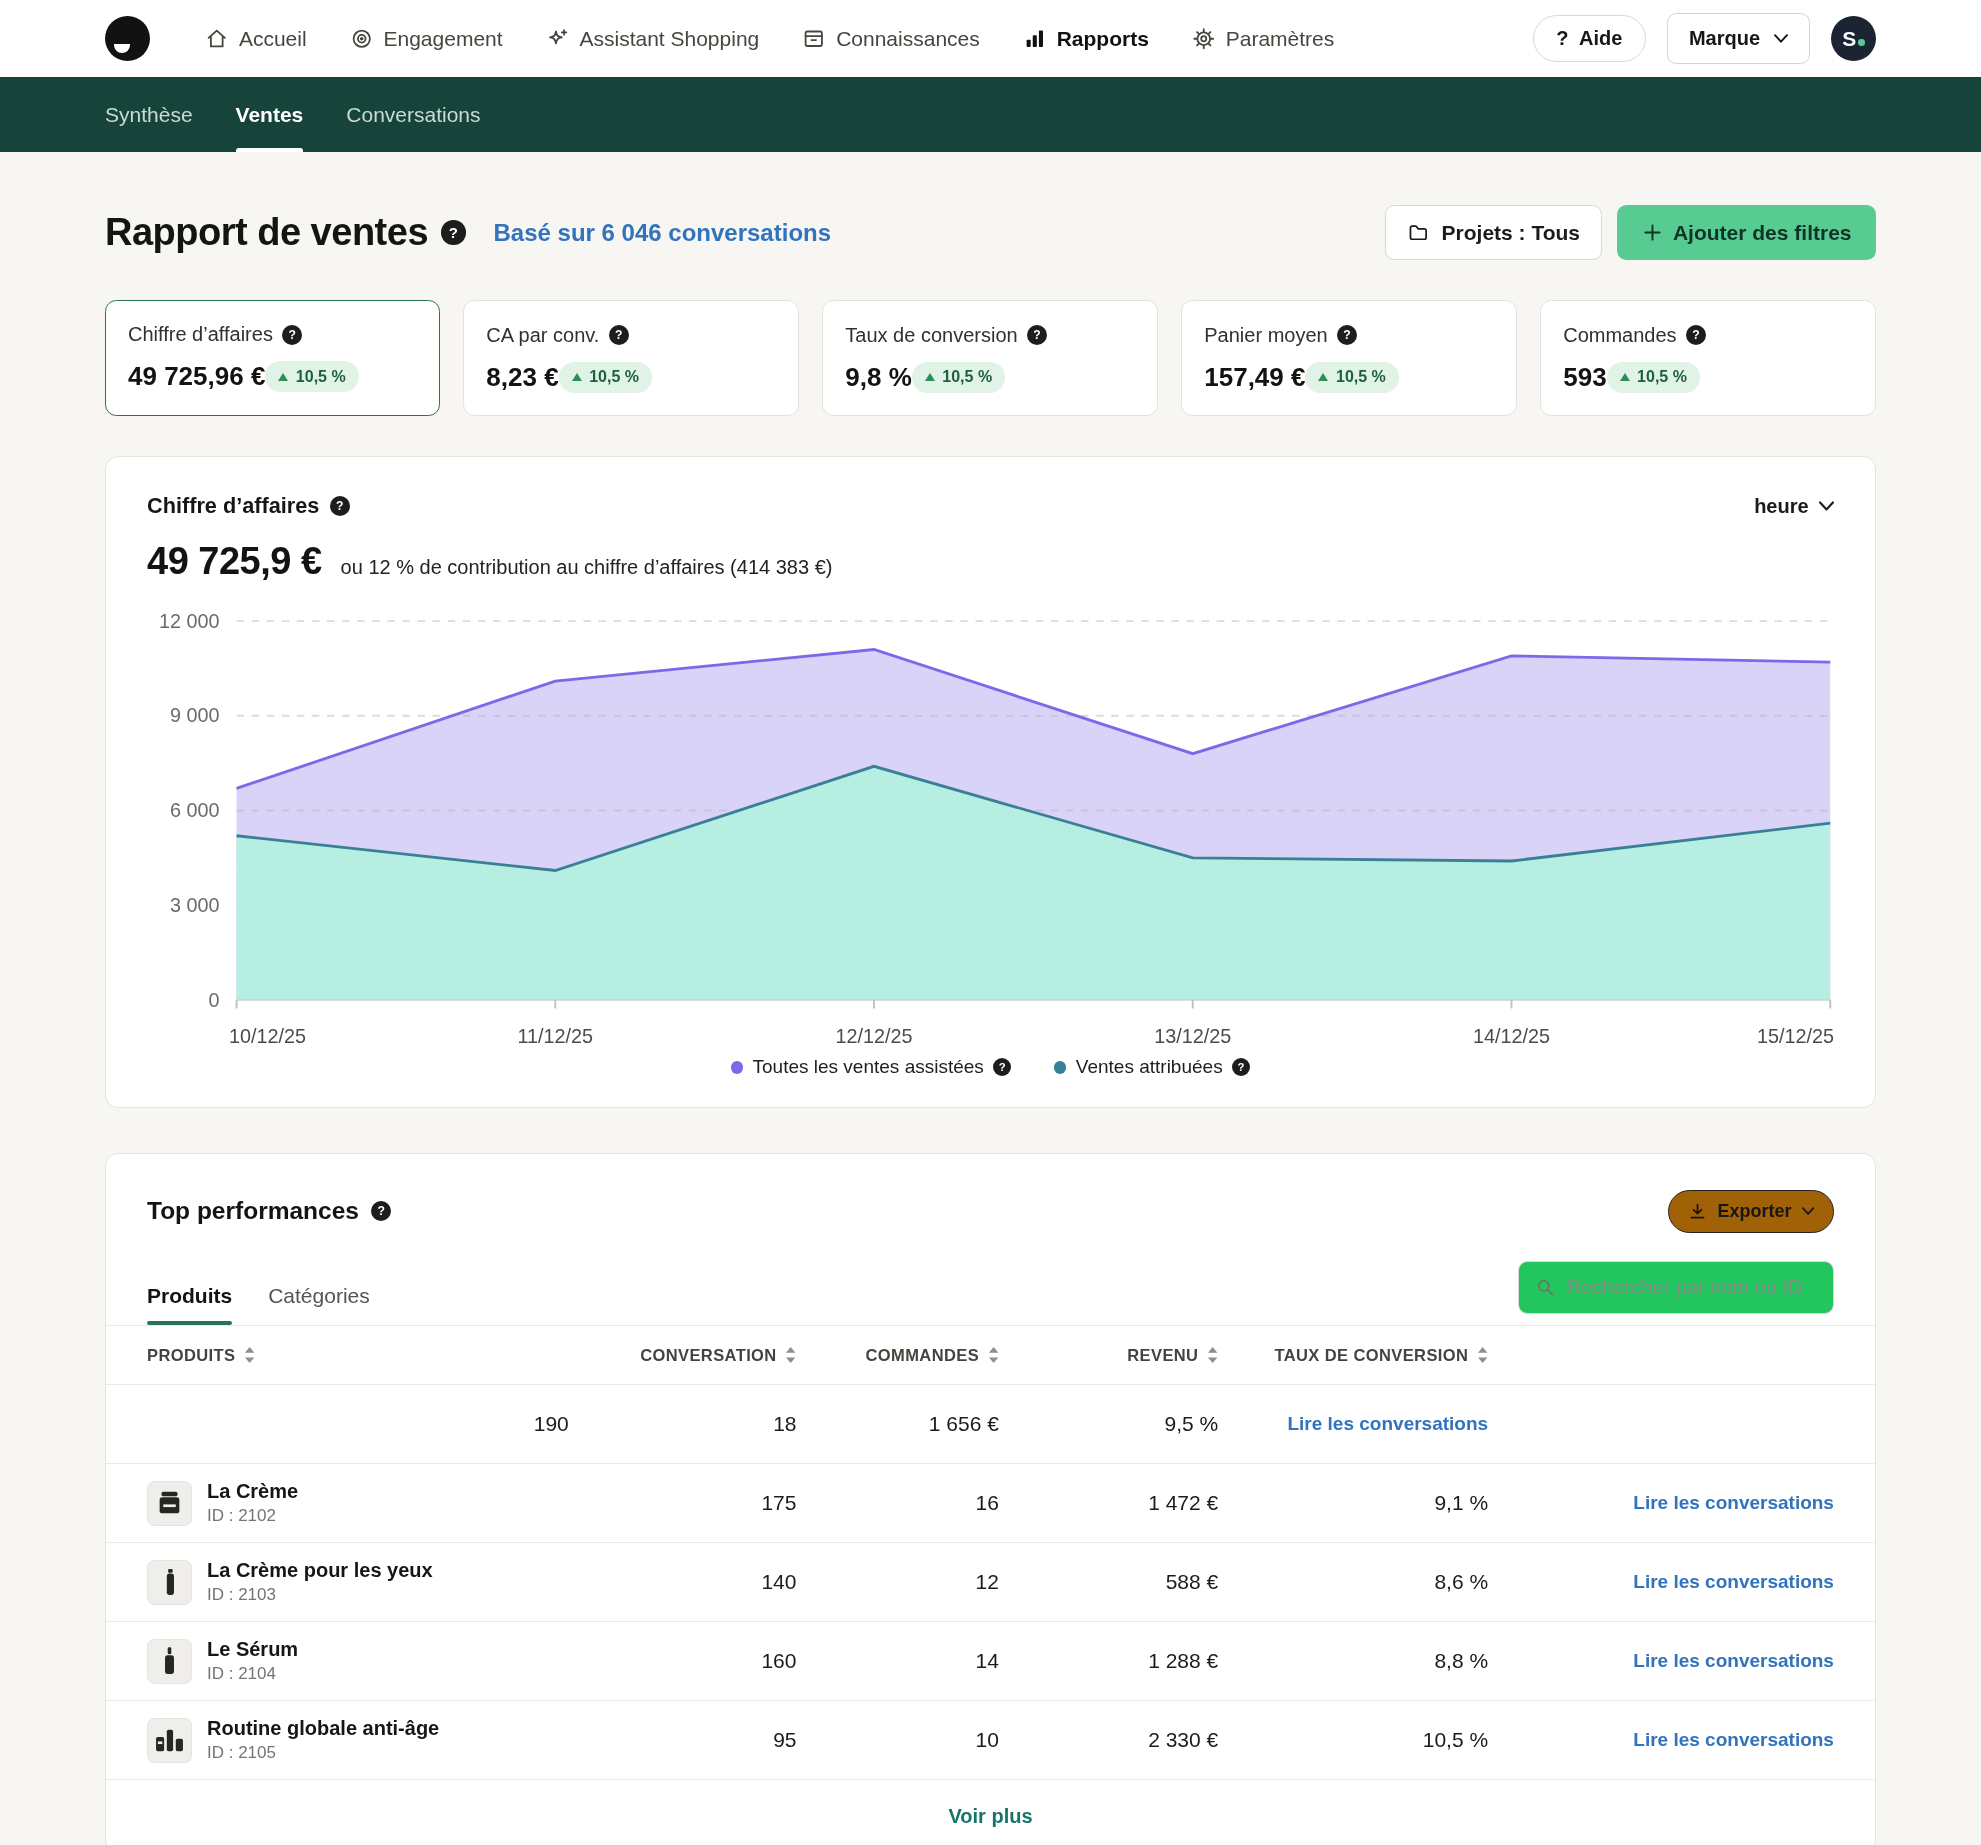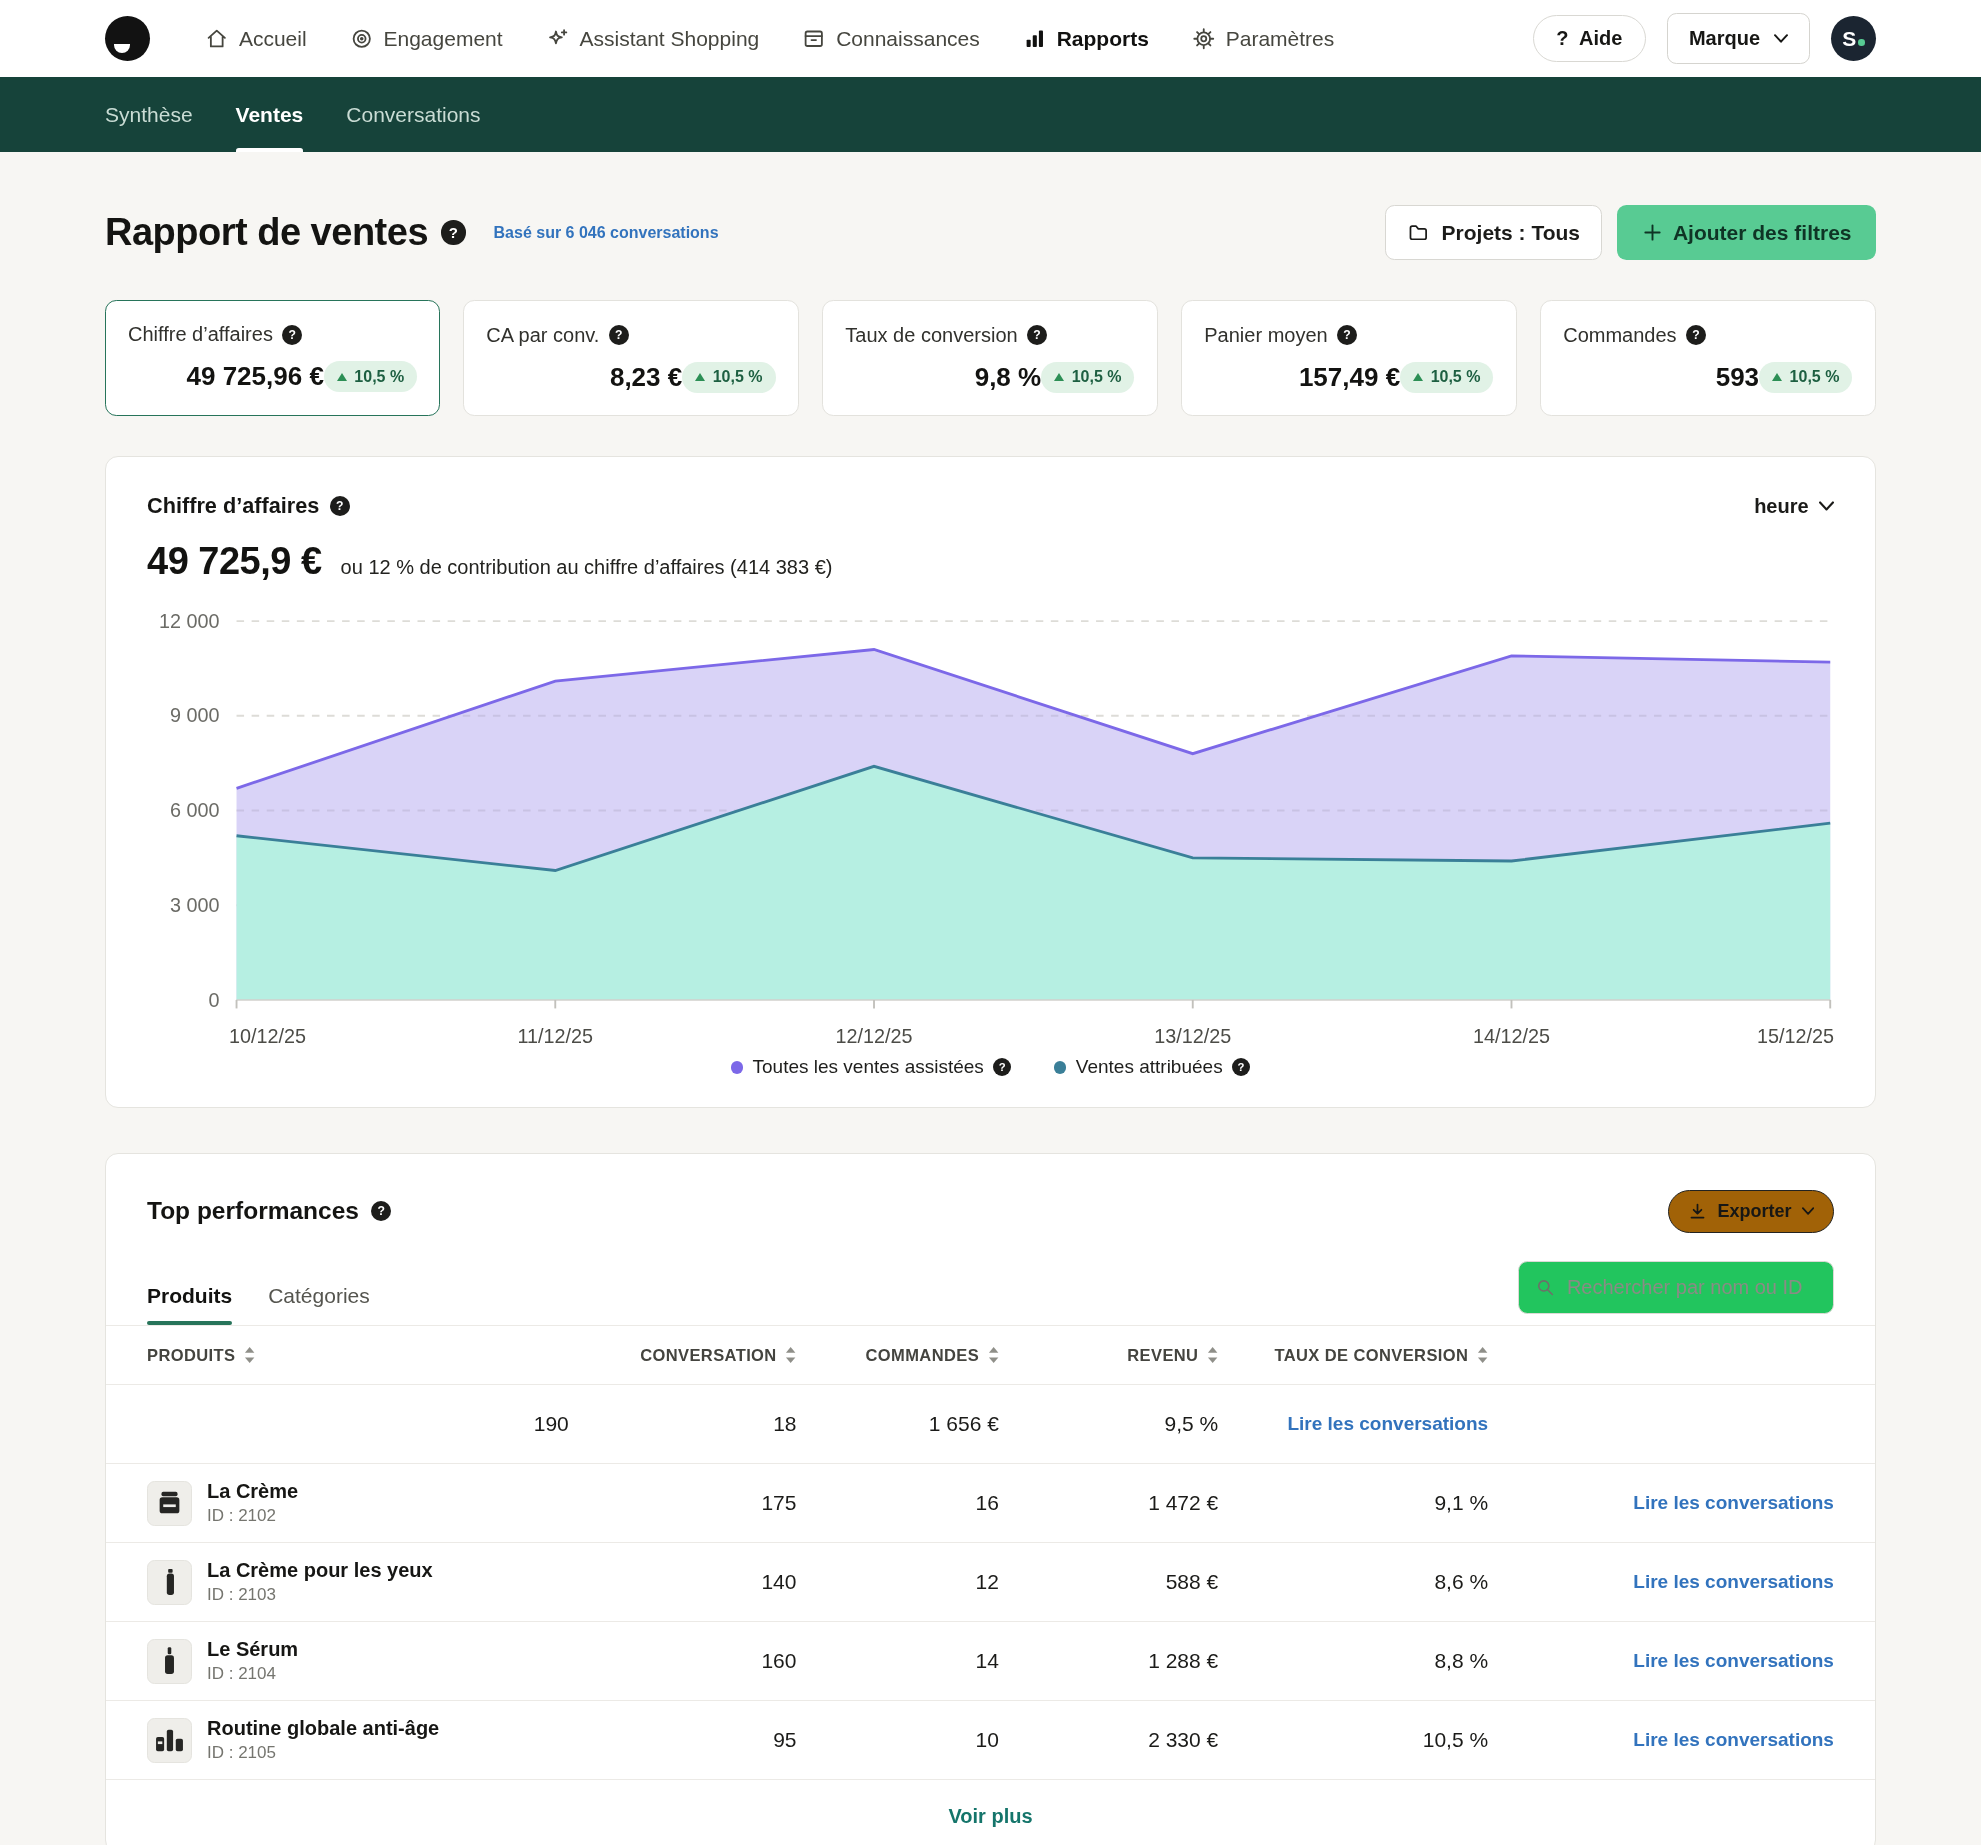--- a/index.html
+++ b/index.html
@@ -38,32 +38,32 @@
   
   .help { display:inline-flex; align-items:center; justify-content:center; border-radius:50%; background:#1d1d1b; color:#fff; flex:0 0 auto; cursor:pointer; }
   .help::before { content:"?"; font-weight:700; }
   .help-26 { width:24.5px; height:24.5px; } .help-26::before { font-size:15px; }
   .help-20 { width:20px; height:20px; } .help-20::before { font-size:12.2px; }
   .help-18 { width:18px; height:18px; } .help-18::before { font-size:11.3px; }
 
   
   .page-header { display:flex; align-items:center; margin-top:53px; gap:13px; }
   .page-title { font-size:38px; font-weight:700; letter-spacing:-0.5px; color:#141412; }
-  .based-link { margin-left:15px; font-size:16px; font-weight:600; color:#3273bd; text-decoration:none; }
+  .based-link { margin-left:15px; font-size:24px; font-weight:600; color:#3273bd; text-decoration:none; }
   .header-actions { margin-left:auto; display:flex; gap:15px; }
   .btn-outline { display:flex; align-items:center; gap:12.2px; height:55px; padding:0 21px; background:#fff; border:1.4px solid #d8d7d2; border-radius:9.4px; font-size:21px; font-weight:600; color:#1b1b19; }
   .btn-green { display:flex; align-items:center; gap:10.4px; height:55px; padding:0 24.5px; background:#58cb93; border:none; border-radius:9.4px; font-size:21px; font-weight:600; color:#0f3425; }
 
   
   .kpi-row { display:flex; gap:22.6px; margin-top:40px; }
   .kpi { flex:1; background:#fff; border:1.4px solid #e3e2dd; border-radius:11.3px; padding:22.6px; cursor:pointer; }
   .kpi.selected { border:1.9px solid #27745a; padding:22px; }
   .kpi-top { display:flex; align-items:center; gap:9.4px; }
   .kpi-label { font-size:20px; color:#31312d; }
-  .kpi-bottom { display:flex; align-items:center; justify-content:flex-end; margin-top:15px; }
+  .kpi-bottom { display:flex; align-items:center; justify-content:flex-start; margin-top:15px; }
   .kpi-value { font-size:26px; font-weight:700; color:#131311; }
   .badge { display:flex; align-items:center; gap:7.5px; background:#e1f2e6; border-radius:941px; padding:6.6px 13px; font-size:16px; font-weight:600; color:#1d5f41; }
   .tri-up { width:0; height:0; border-left:5.6px solid transparent; border-right:5.6px solid transparent; border-bottom:8.5px solid #2c8f55; }
 
   
   .card { background:#fff; border:1.4px solid #e5e4df; border-radius:13px; }
 
   .chart-card { margin-top:40px; padding:36px 41px 24.5px; }
   .chart-head { display:flex; align-items:center; gap:10.4px; }
   .chart-title { font-size:21.7px; font-weight:600; color:#161614; }

